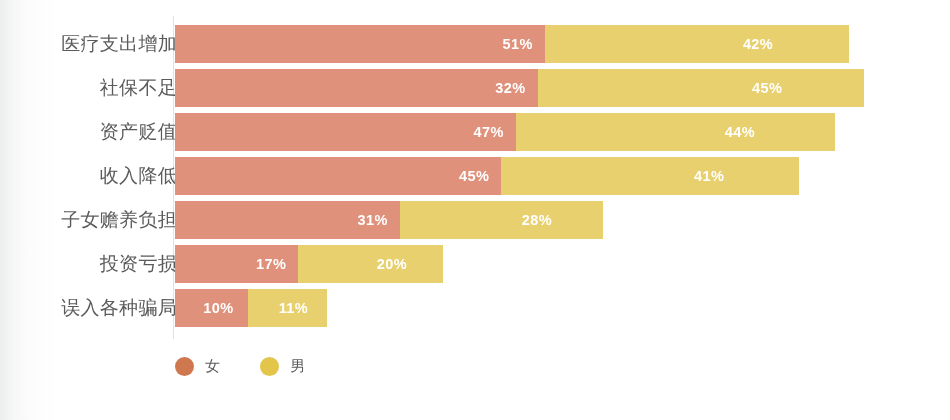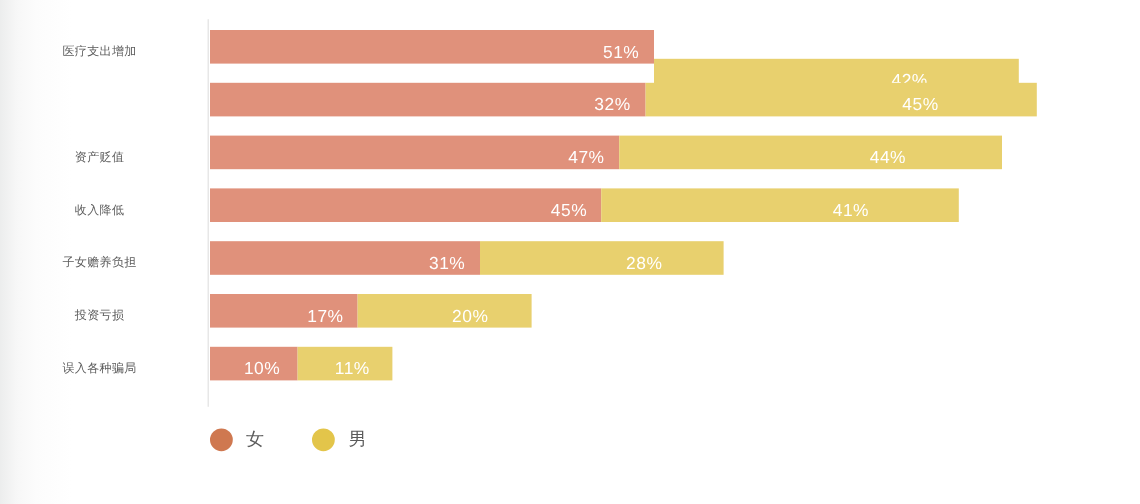--- a/index.html
+++ b/index.html
@@ -41,47 +41,48 @@
 
   .row {
     position: absolute;
     left: 0;
     height: 38px;
     width: 950px;
   }
 
   .cat-label {
     position: absolute;
-    left: 2px;
+    left: 15px;
     top: 0;
     width: 162px;
     height: 38px;
     line-height: 38px;
-    text-align: center;
-    font-size: 10px;
+    text-align: right;
+    font-size: 19px;
     color: #5b5b5b;
     letter-spacing: 0.3px;
     white-space: nowrap;
   }
 
   .bars {
     position: absolute;
     left: 175px;
     top: 0;
     height: 38px;
     white-space: nowrap;
     font-size: 0;
   }
 
   .seg {
     position: relative;
     display: inline-block;
-    height: 28px;
+    height: 38px;
     vertical-align: top;
     box-sizing: border-box;
+    font-weight: bold;
   }
 
   .seg-f { background: #e0917b; }
   .seg-m { background: #e8d06e; }
 
   .seg-val {
     position: absolute;
     top: 0;
     height: 38px;
     line-height: 38px;
@@ -127,23 +128,24 @@
 </style>
 </head>
 <body>
 
 <div id="chart-root">
   <div class="plot">
     <div class="axis-line"></div>
     <div id="rows">
         <div class="row" style="top: 25px;">
           <div class="cat-label">医疗支出增加</div>
-          <div class="bars"><div class="seg seg-f" style="width: 369.75px; background: rgb(224, 145, 123);"><span class="seg-val">51%</span></div><div class="seg seg-m" style="width: 304.5px; background: rgb(232, 208, 110); margin-top: 24px;"><span class="seg-val">42%</span></div></div>
+          <div class="bars"><div class="seg seg-f" style="width: 369.75px; background: rgb(224, 145, 123);"><span class="seg-val">51%</span></div><div class="seg seg-m" style="width: 304.5px; background: rgb(232, 208, 110);"><span class="seg-val">42%</span></div></div>
         </div>
         <div class="row" style="top: 69px;">
+          <div class="cat-label">社保不足</div>
           <div class="bars"><div class="seg seg-f" style="width: 362.5px; background: rgb(224, 145, 123);"><span class="seg-val">32%</span></div><div class="seg seg-m" style="width: 326.25px; background: rgb(232, 208, 110);"><span class="seg-val">45%</span></div></div>
         </div>
         <div class="row" style="top: 113px;">
           <div class="cat-label">资产贬值</div>
           <div class="bars"><div class="seg seg-f" style="width: 340.75px; background: rgb(224, 145, 123);"><span class="seg-val">47%</span></div><div class="seg seg-m" style="width: 319px; background: rgb(232, 208, 110); padding-left: 48px;"><span class="seg-val">44%</span></div></div>
         </div>
         <div class="row" style="top: 157px;">
           <div class="cat-label">收入降低</div>
           <div class="bars"><div class="seg seg-f" style="width: 326.25px; background: rgb(224, 145, 123);"><span class="seg-val">45%</span></div><div class="seg seg-m" style="width: 297.25px; background: rgb(232, 208, 110);"><span class="seg-val">41%</span></div></div>
         </div>

